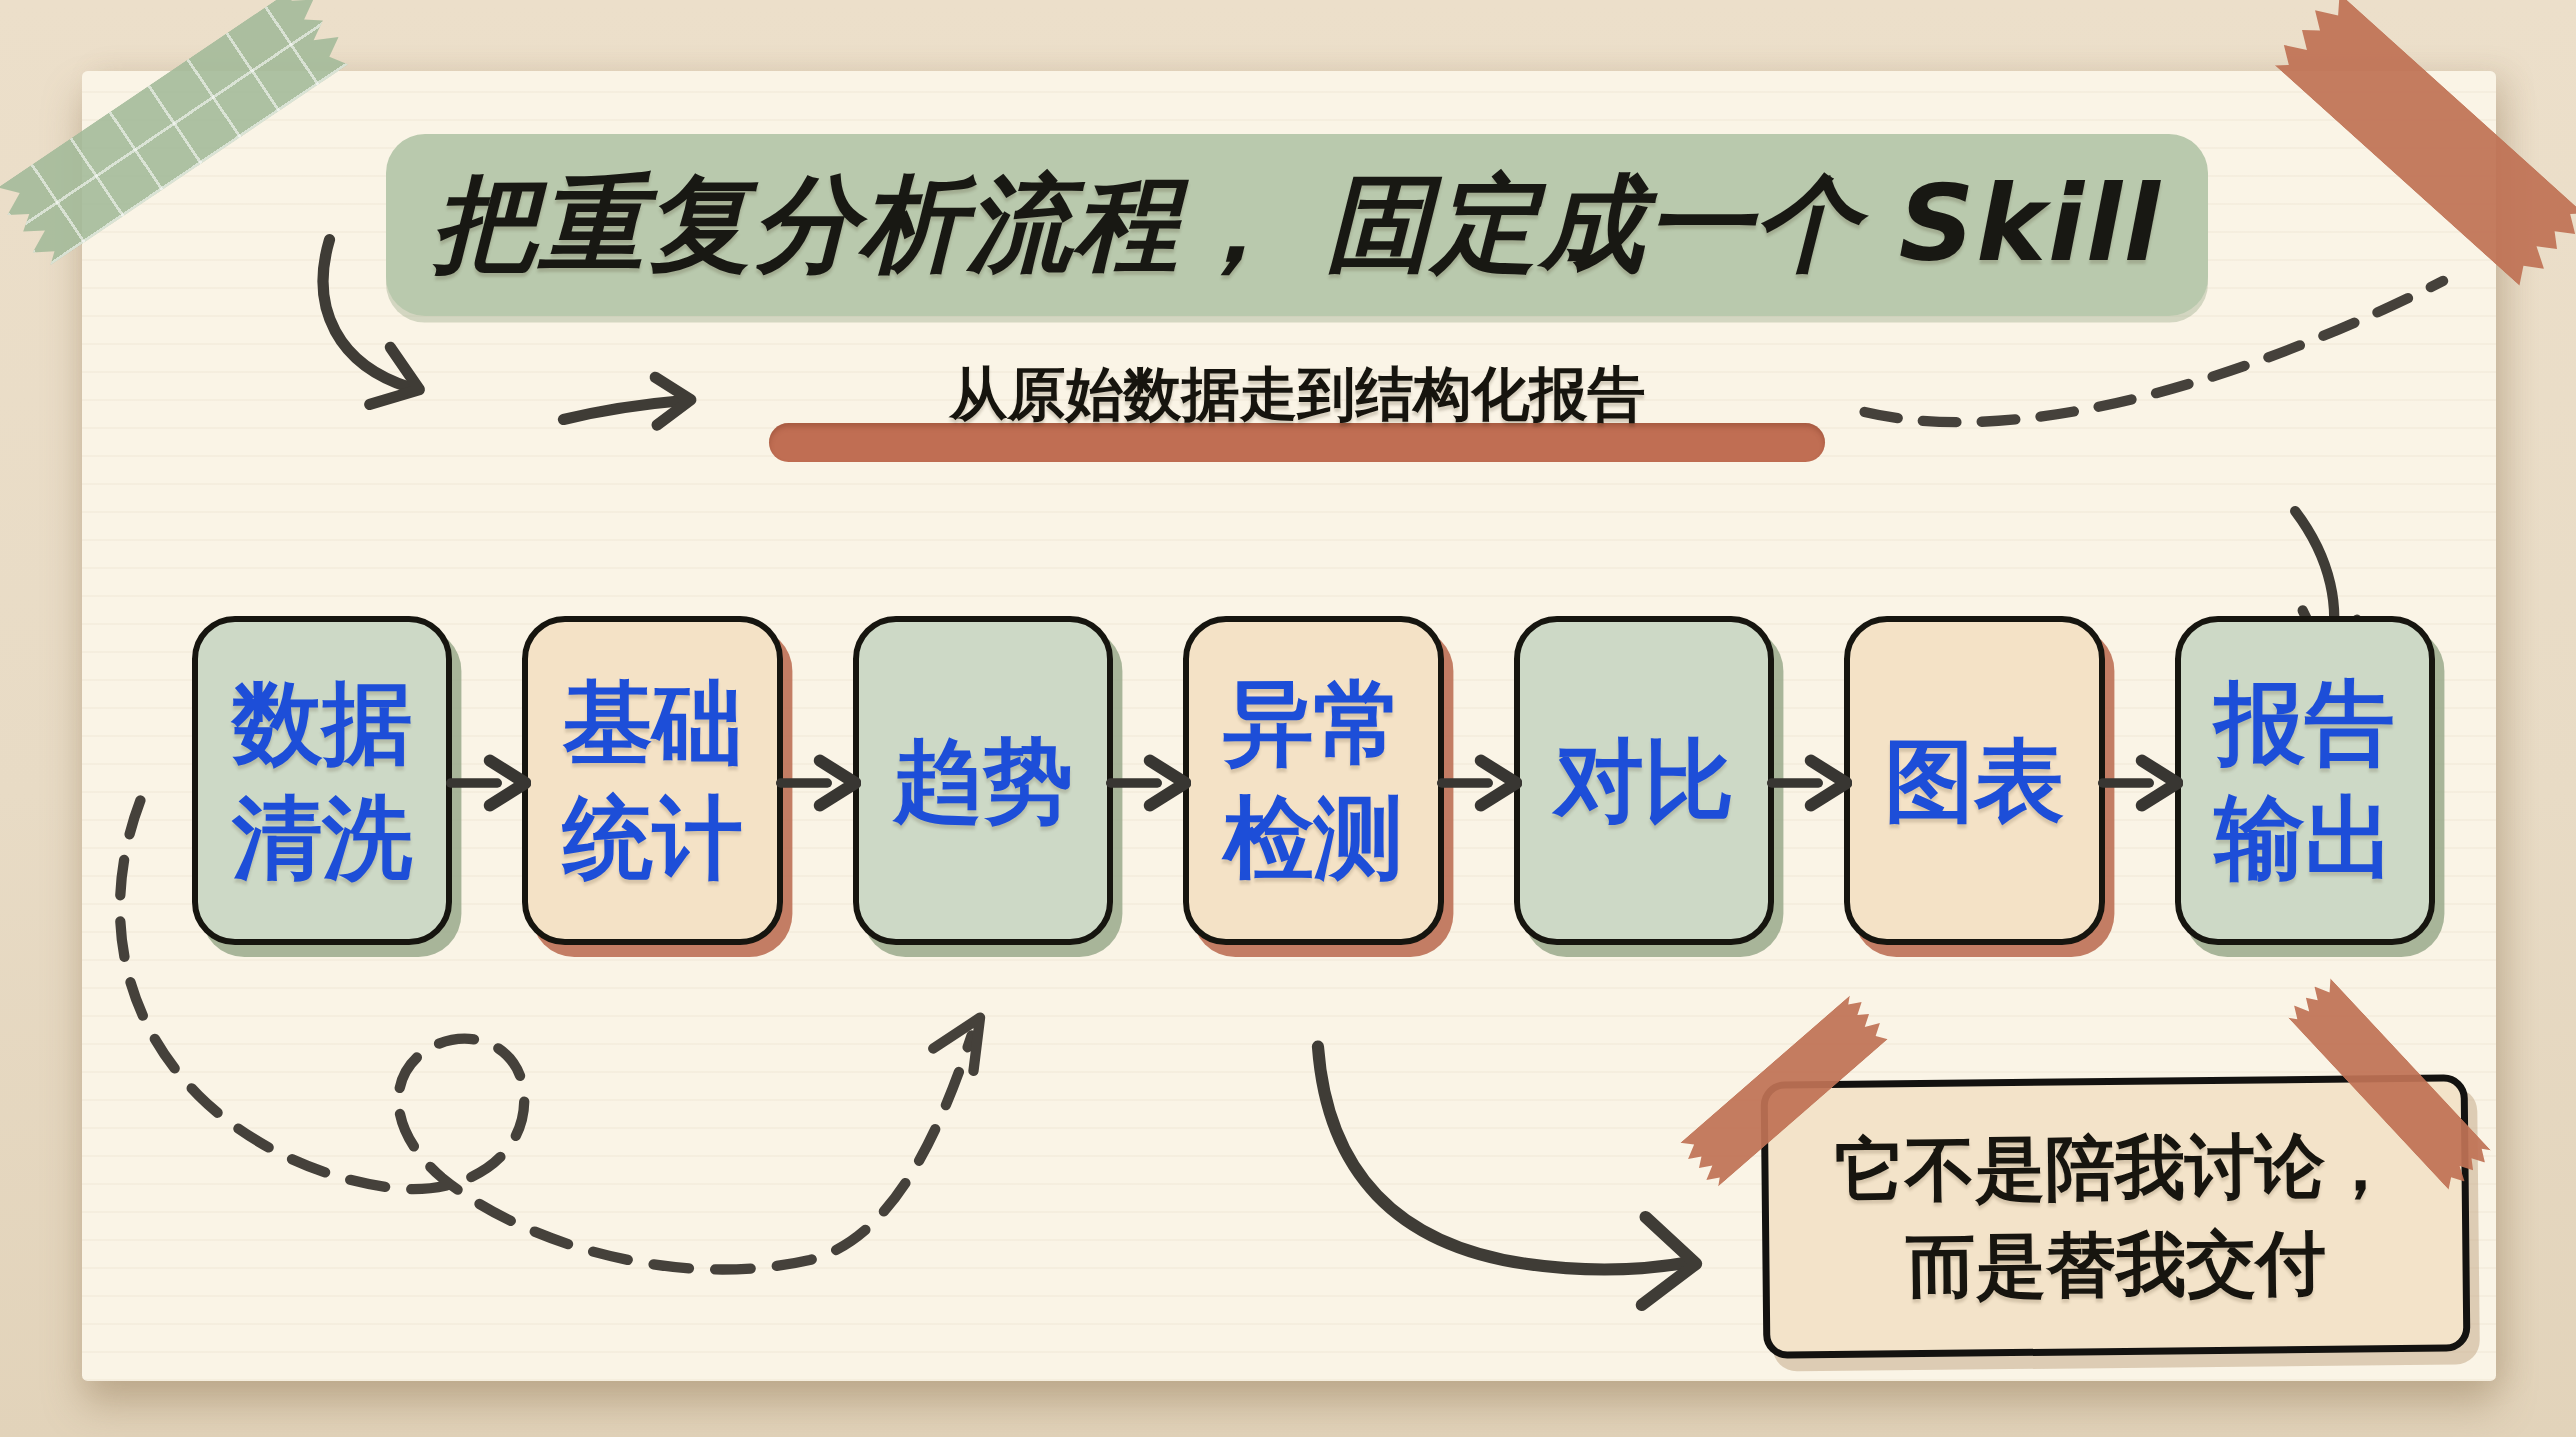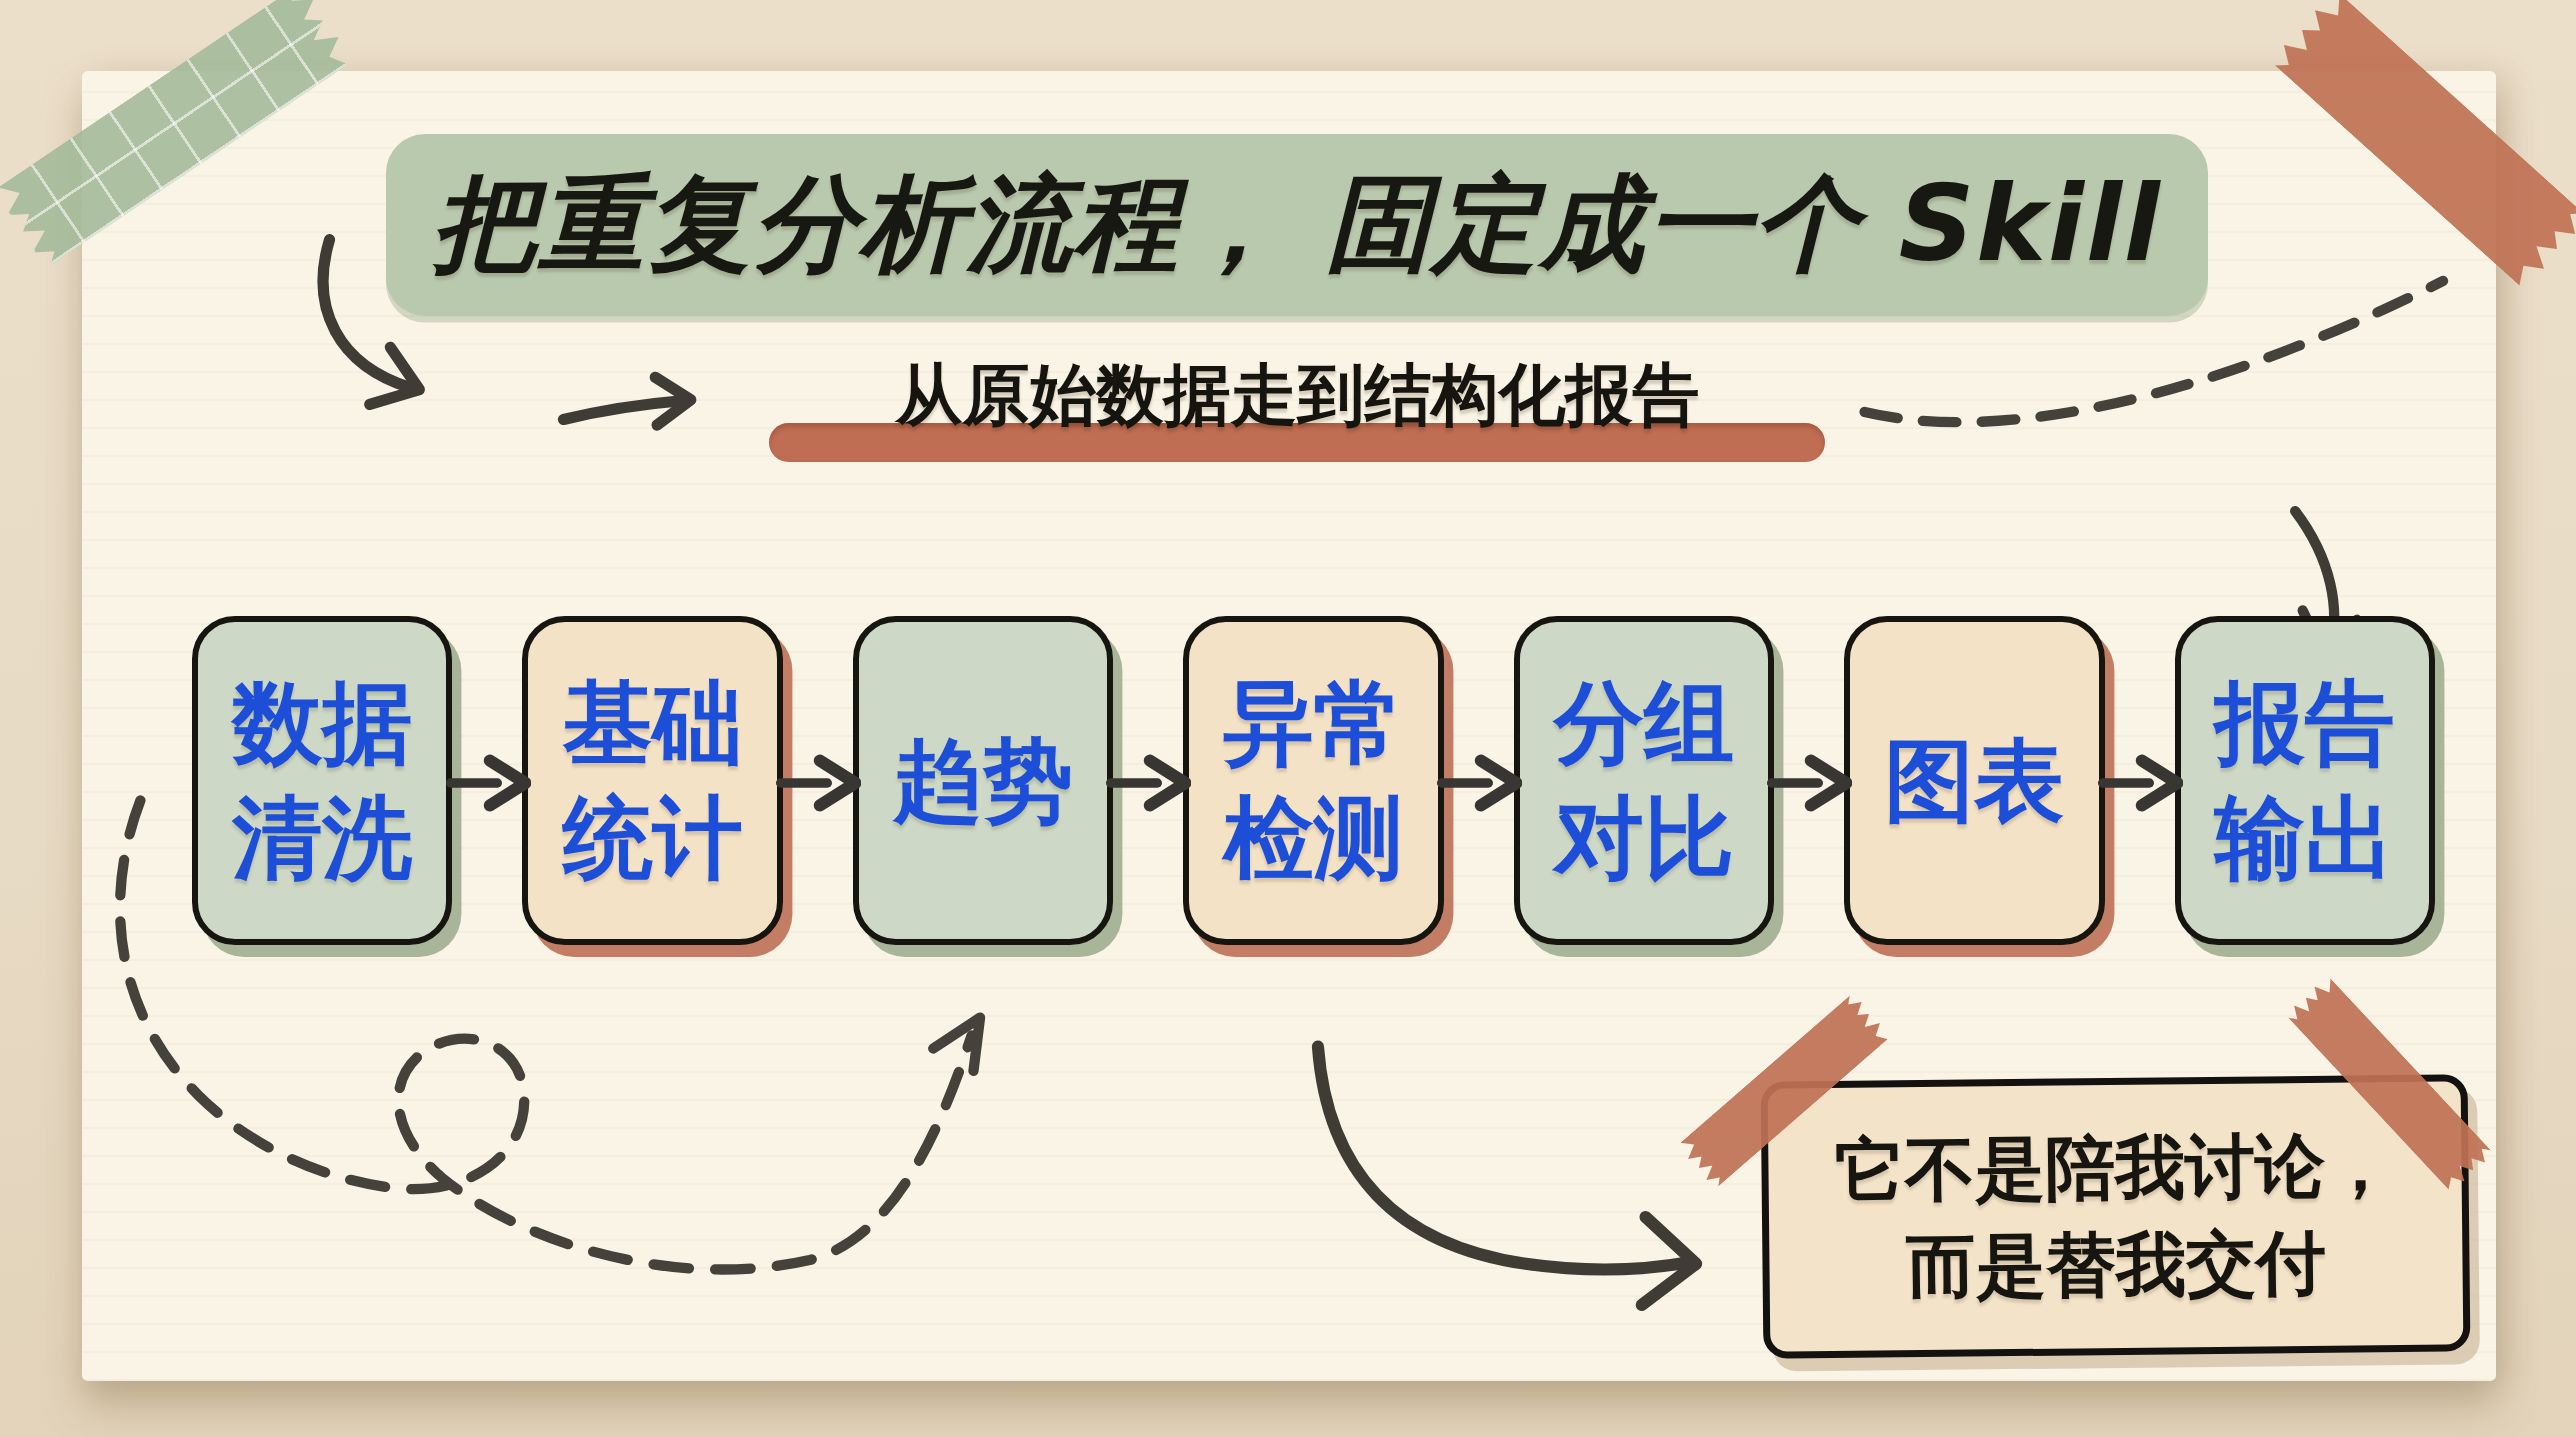--- a/index.html
+++ b/index.html
@@ -48,21 +48,21 @@
   }
   
   .subtitle-bar{
     position:absolute;left:769px;top:423px;width:1056px;height:39px;
     background:#c06e53;border-radius:19.7px;
     box-shadow:inset 0 3.7px 5.6px rgba(120,55,35,.35);
   }
   .subtitle{
     position:absolute;left:732px;top:348px;width:1131px;height:94px;
     display:flex;align-items:center;justify-content:center;
-    font-size:67px;font-weight:800;color:#16140e;white-space:nowrap;
+    font-size:58px;font-weight:800;color:#16140e;white-space:nowrap;
     text-shadow:0 3.7px 2.8px rgba(60,45,20,.20);
   }
   
   .flow{
     position:absolute;left:192px;top:616px;width:2243px;height:329px;
     display:flex;gap:70px;
   }
   .fbox{
     flex:1 1 0;border:6.6px solid #16150f;border-radius:43px;
     display:flex;flex-direction:column;align-items:center;justify-content:center;
@@ -143,21 +143,20 @@
     <span>统计</span>
   </div>
   <div class="fbox green">
     <span>趋势</span>
   </div>
   <div class="fbox tan">
     <span>异常</span>
     <span>检测</span>
   </div>
   <div class="fbox green">
-    <span>分组</span>
     <span>对比</span>
   </div>
   <div class="fbox tan">
     <span>图表</span>
   </div>
   <div class="fbox green">
     <span>报告</span>
     <span>输出</span>
   </div>
 </div>

